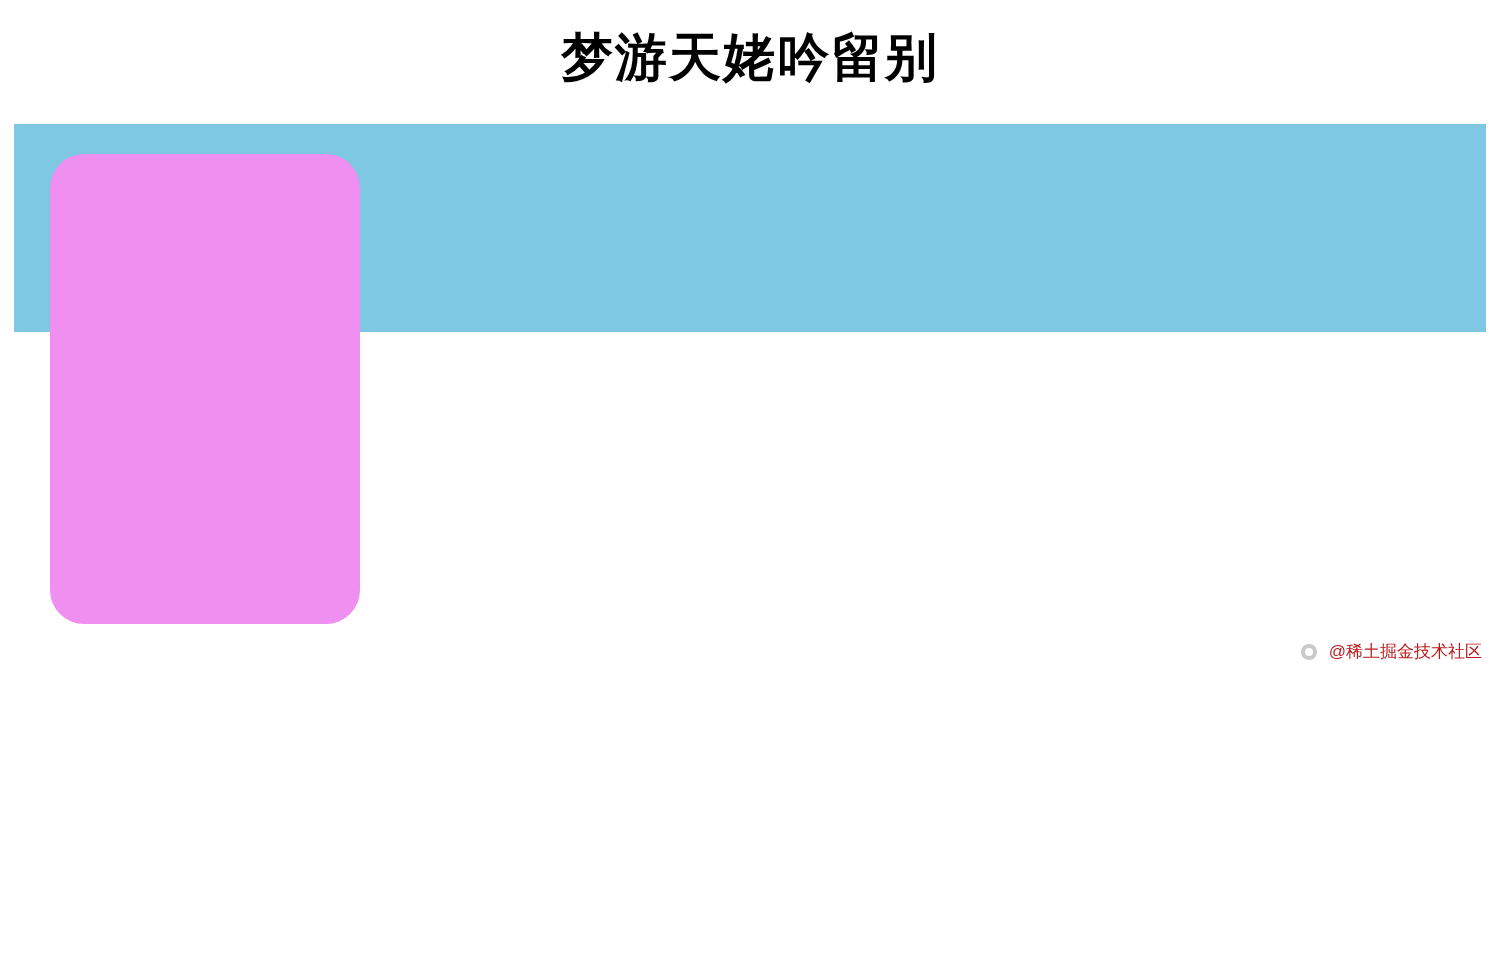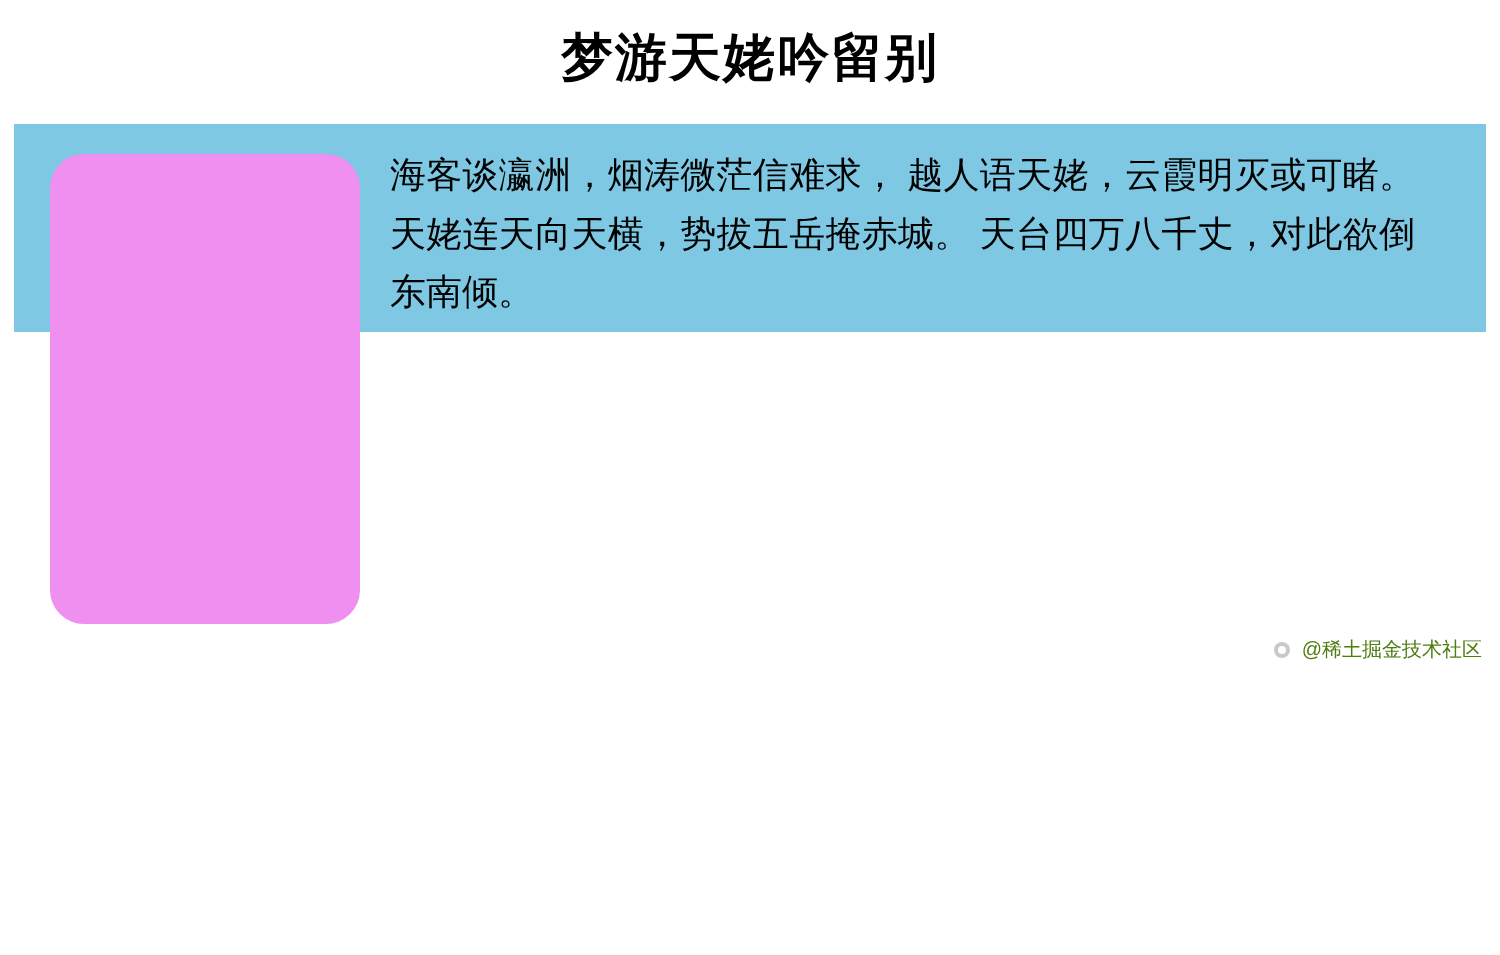--- a/index.html
+++ b/index.html
@@ -77,22 +77,22 @@
     margin-bottom: 26px;
   }
   .p3 {
     padding: 0 55px 0 20px;
     text-indent: 72px;
   }
   .watermark {
     position: absolute;
     right: 18px;
     bottom: 14px;
-    font-size: 20px;
-    color: #4d7c0f;
+    font-size: 17px;
+    color: #b91c1c;
     font-family: "Liberation Sans", sans-serif;
     display: flex;
     align-items: center;
     gap: 12px;
     z-index: 5;
   }
   .wm-logo {
     display: inline-block;
     width: 16px;
     height: 16px;
@@ -118,21 +118,20 @@
 
   <h1 class="title">梦游天姥吟留别</h1>
 
   <div class="content">
 
     <div class="highlight-band"></div>
 
     <div class="float-box"></div>
 
     <div class="text-col">
-      <p class="para p1">海客谈瀛洲，烟涛微茫信难求， 越人语天姥，云霞明灭或可睹。 天姥连天向天横，势拔五岳掩赤城。 天台四万八千丈，对此欲倒东南倾。</p>
     </div>
 
   </div>
 
   <div class="watermark">
     <span class="wm-logo"></span>
     <span>@稀土掘金技术社区</span>
   </div>
 
 </div>

